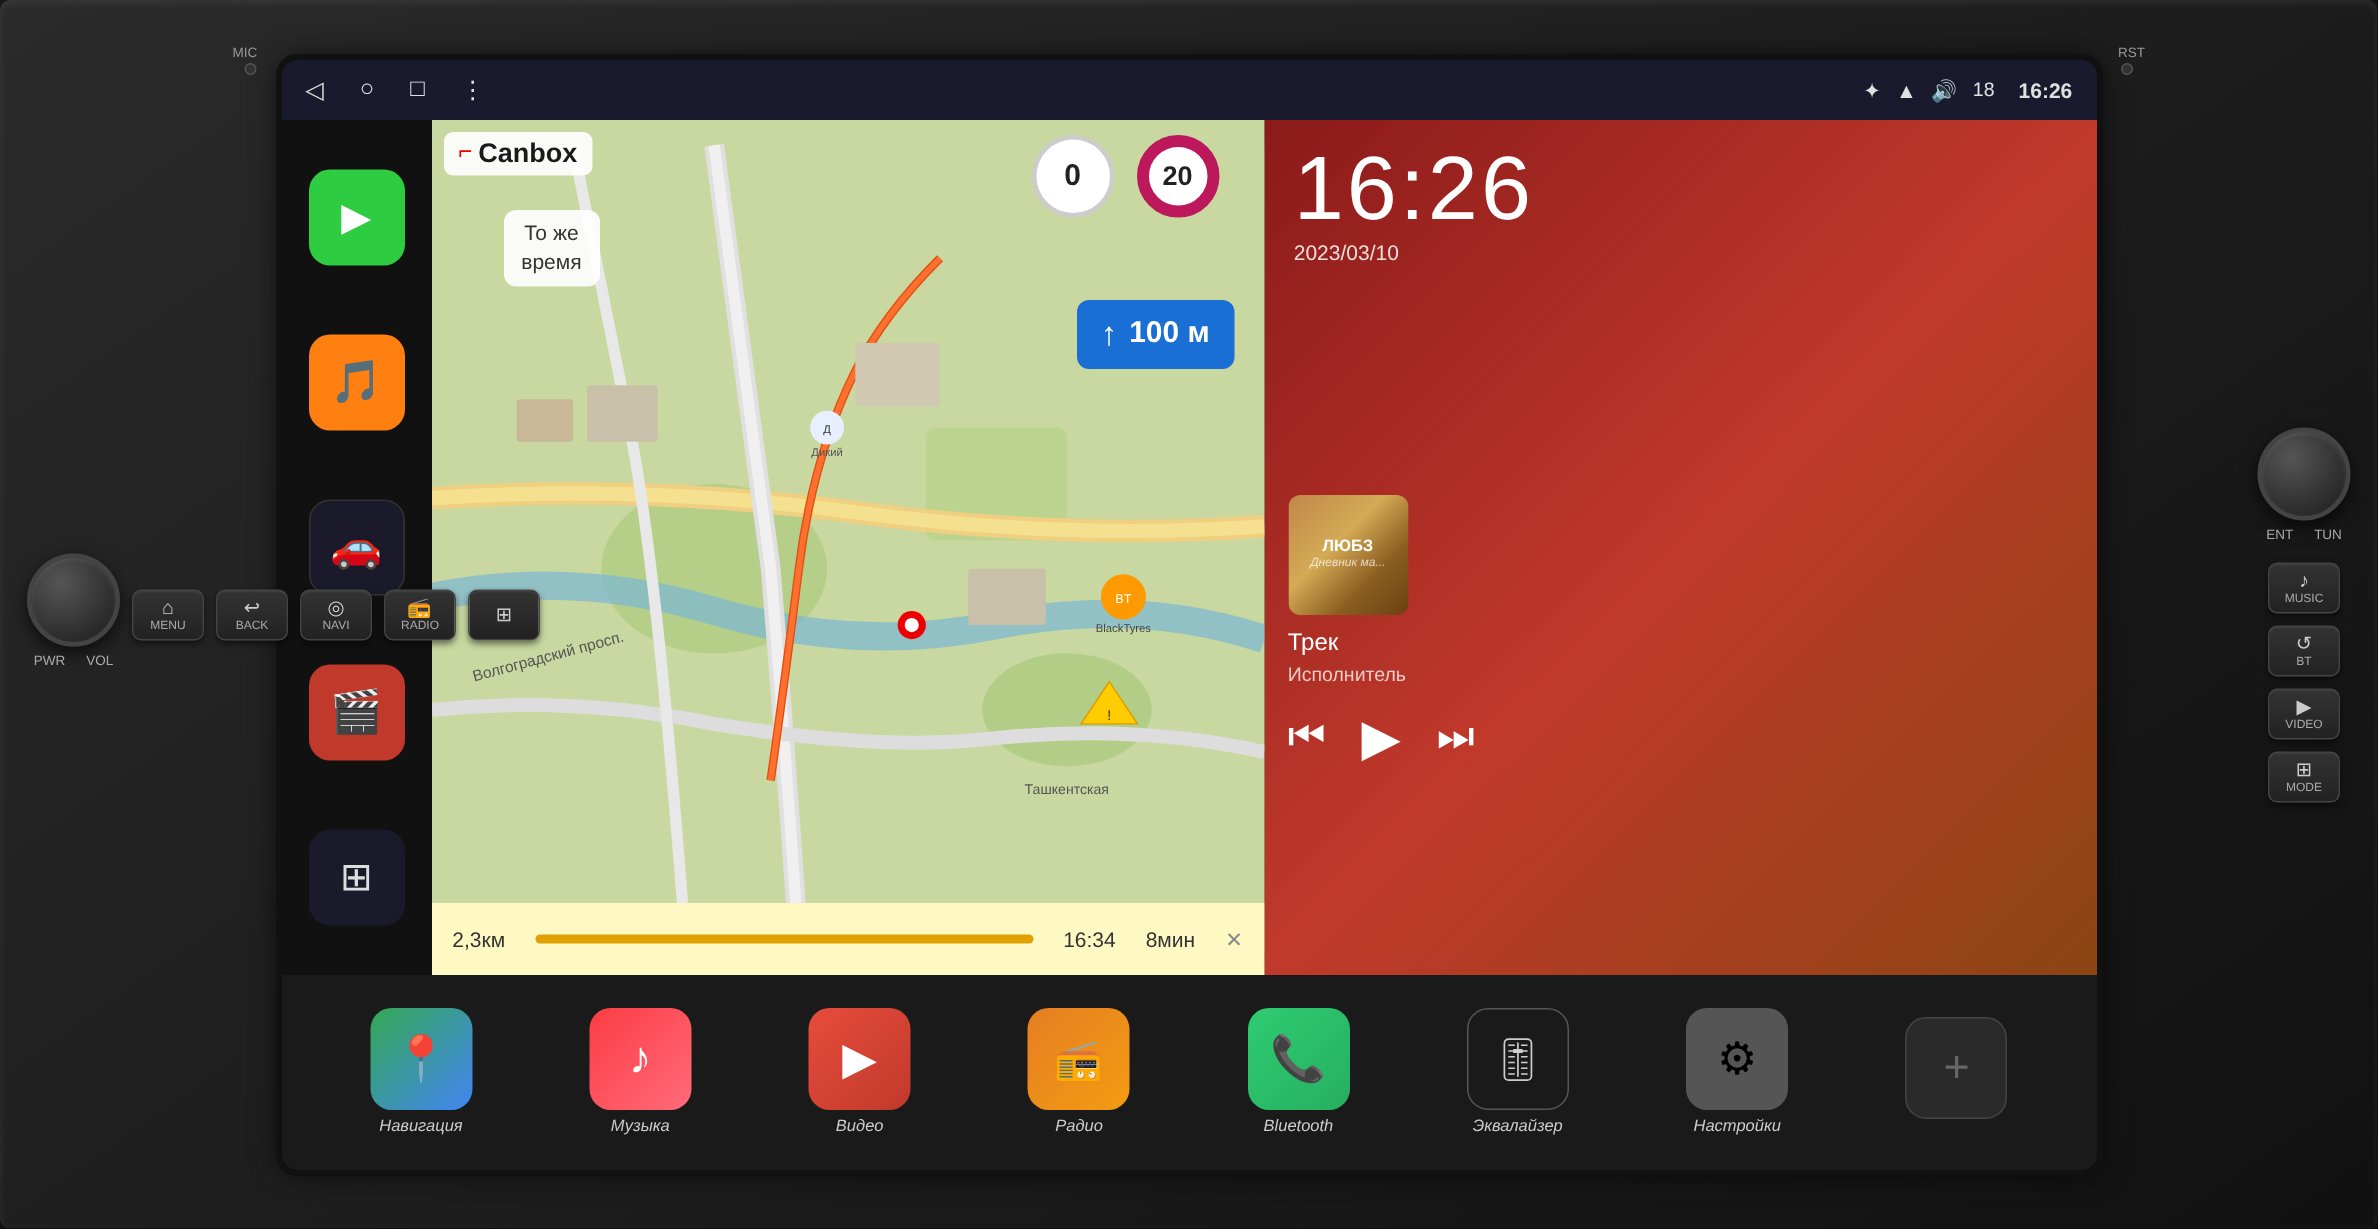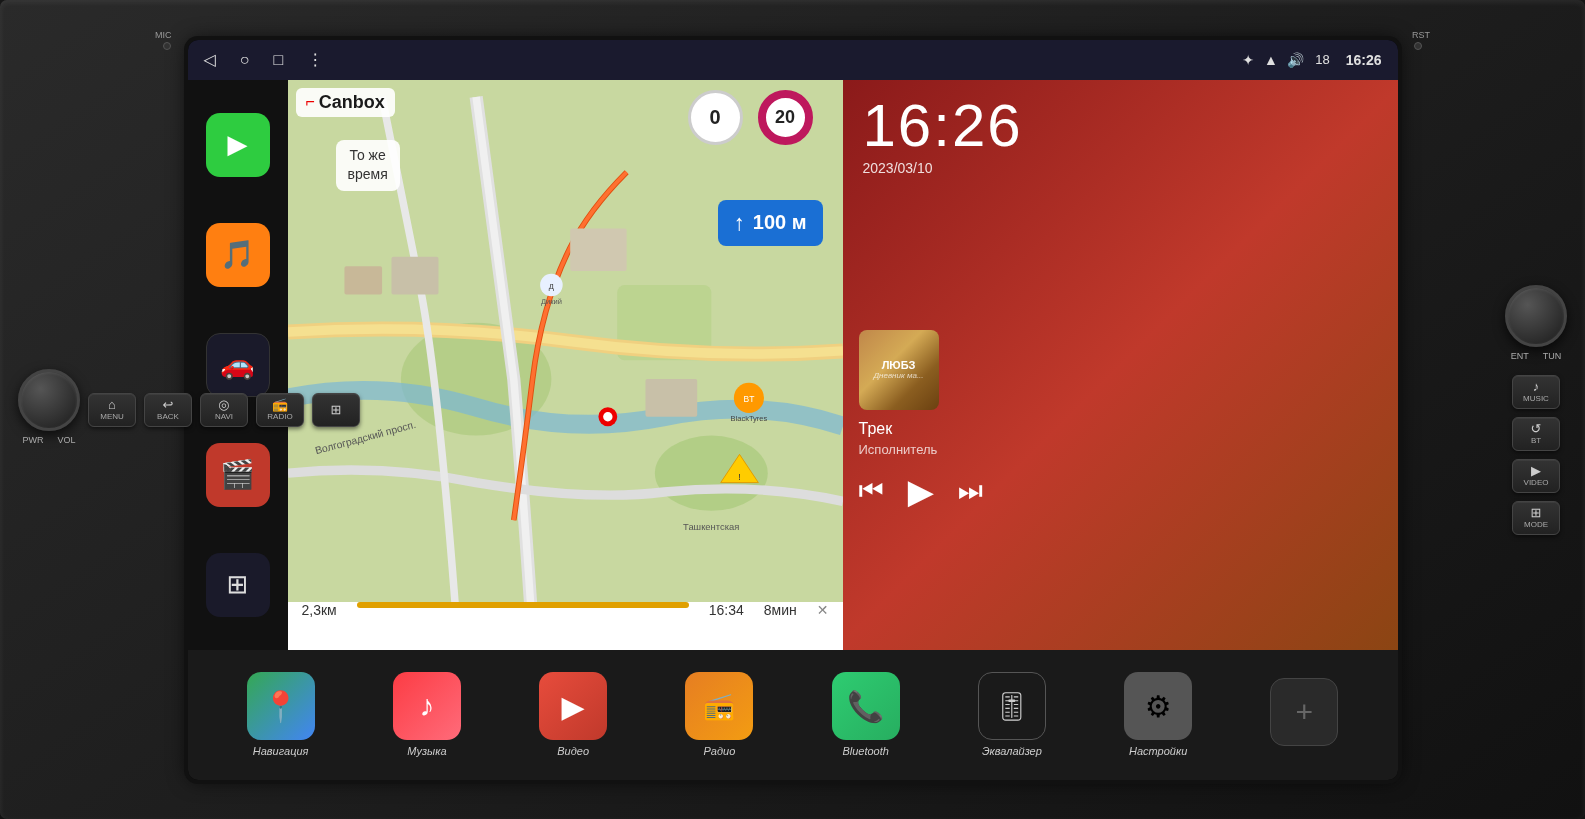--- a/index.html
+++ b/index.html
@@ -353,24 +353,24 @@
       text-align: center;
       line-height: 1.4;
       margin-left: 28px;
     }
 
     .map-bottom-bar {
       position: absolute;
       bottom: 0;
       left: 0;
       right: 0;
-      background: #ffffff;
+      background: #fef9c3;
       height: 48px;
       display: flex;
-      align-items: flex-start;
+      align-items: center;
       padding: 0 14px;
       gap: 20px;
       font-size: 14px;
       color: #333;
       z-index: 10;
     }
 
     .map-progress {
       flex: 1;
       height: 6px;

